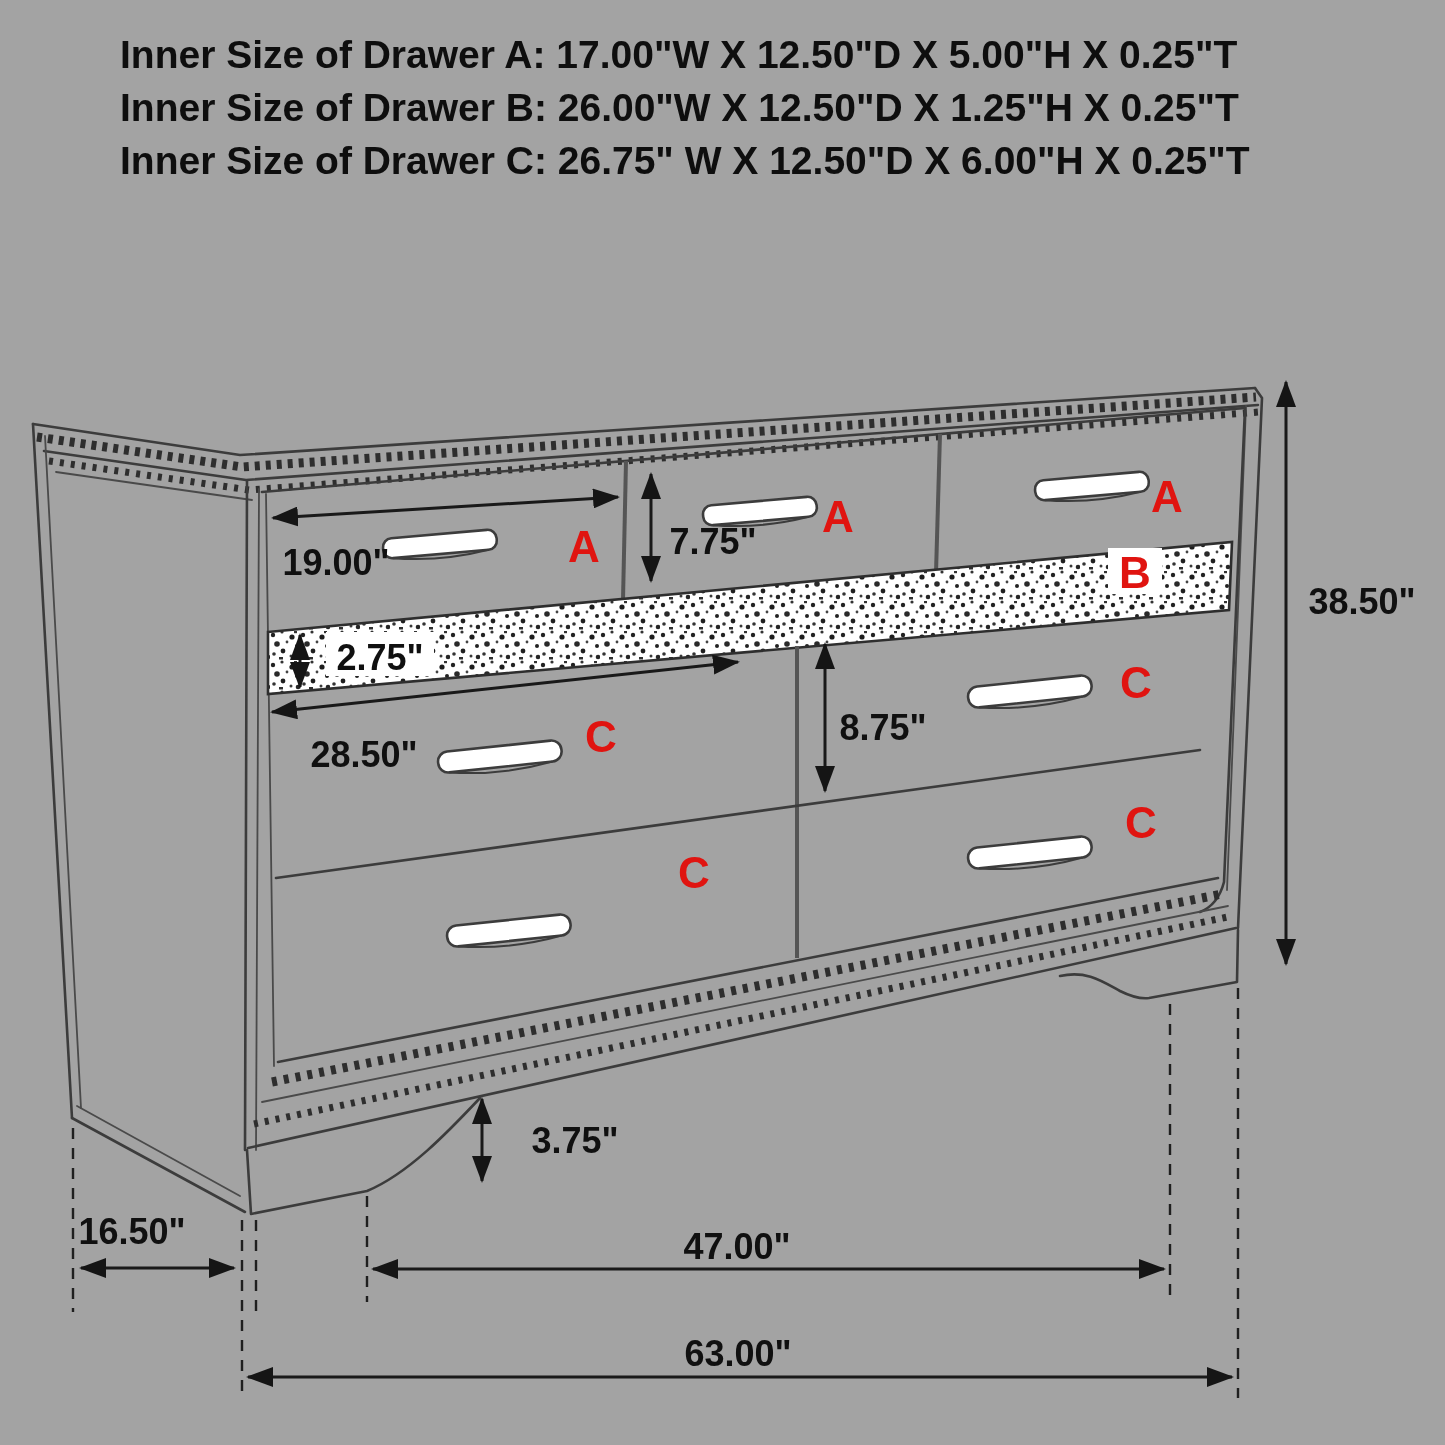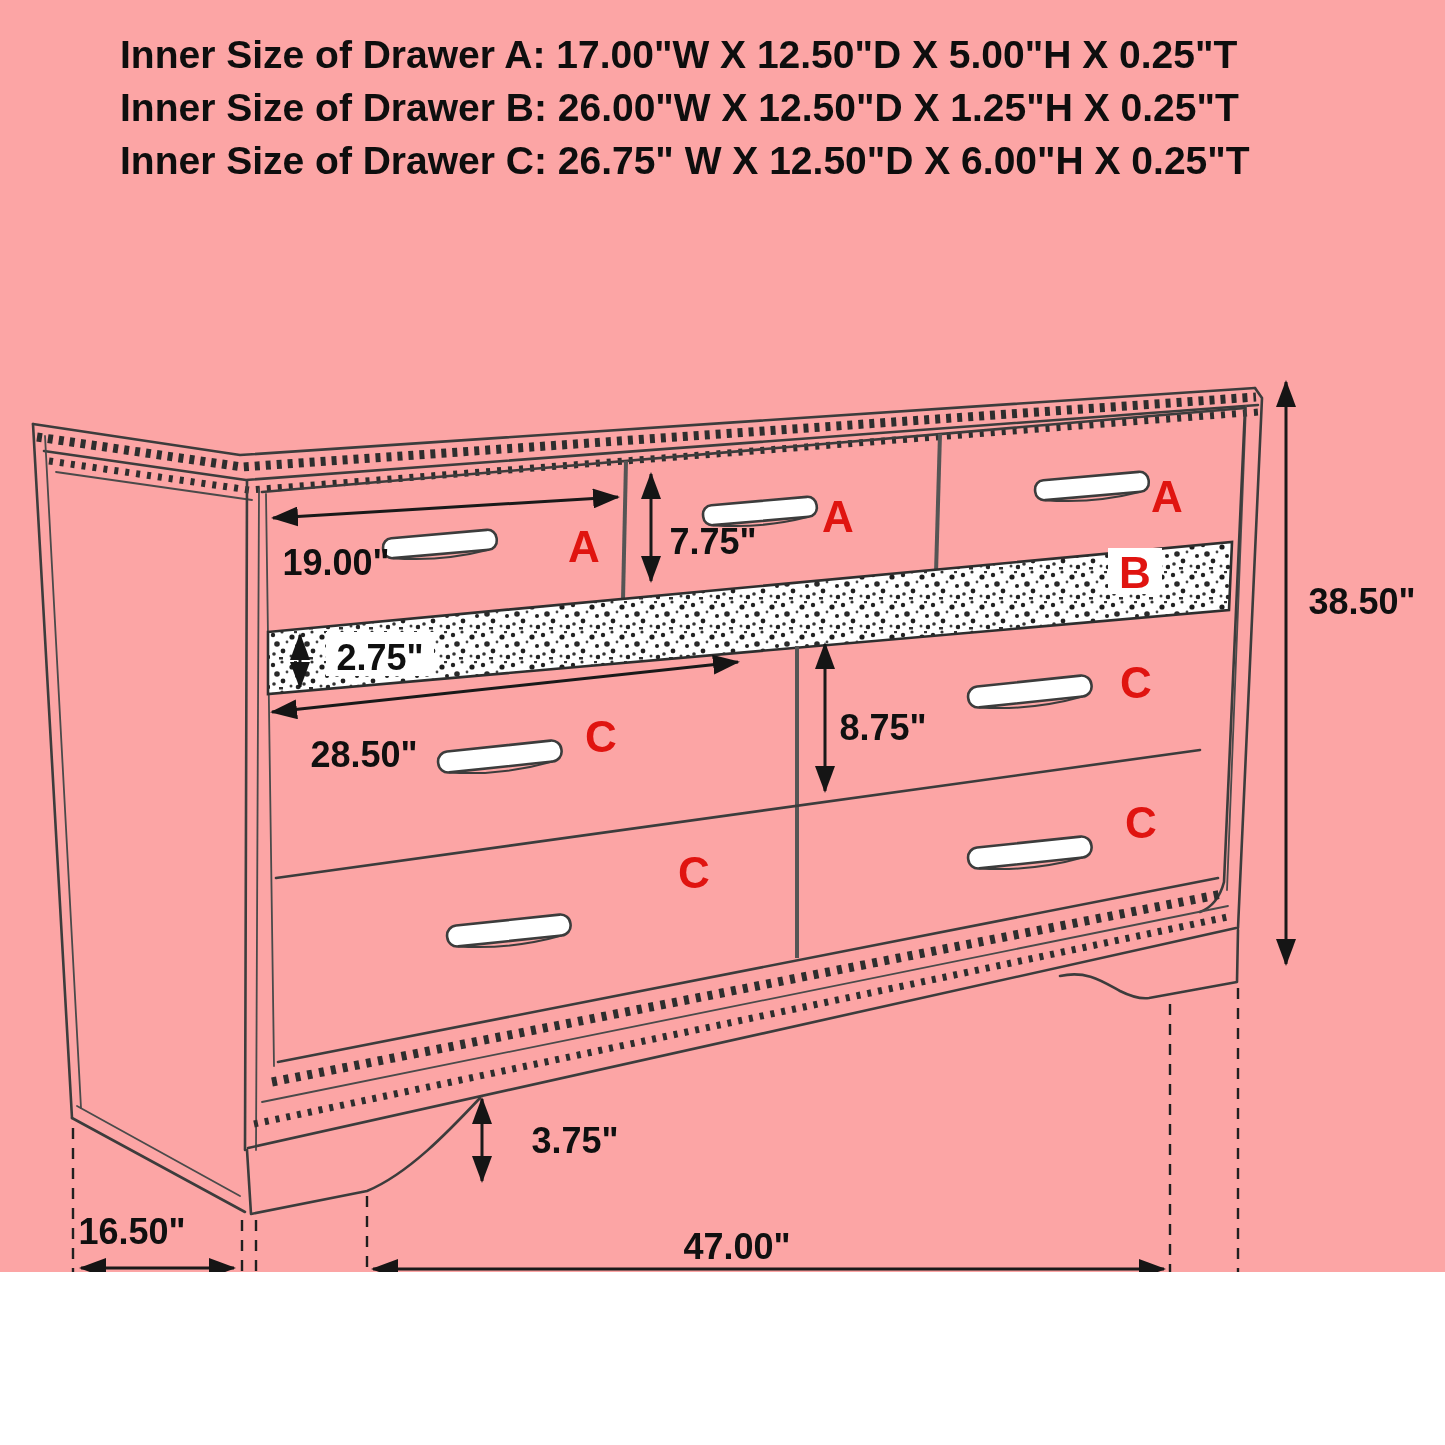--- a/index.html
+++ b/index.html
@@ -1,16 +1,16 @@
 <!DOCTYPE html>
 <html><head>
 <meta charset="utf-8">
 <style>
   html,body{margin:0;padding:0;background:#ffffff;}
-  .page{position:relative;width:1445px;height:1272px;background:#fca5a5;overflow:hidden;
+  .page{position:relative;width:1445px;height:1445px;background:#a3a3a3;overflow:hidden;
         font-family:"Liberation Sans", sans-serif;}
   svg{display:block;}
   .hdr{font-family:"Liberation Sans", sans-serif;font-weight:bold;font-size:39px;fill:#0e0e0e;}
   .dim{font-family:"Liberation Sans", sans-serif;font-weight:bold;font-size:36px;fill:#101010;}
   .red{font-family:"Liberation Sans", sans-serif;font-weight:bold;font-size:44px;fill:#e01410;}
   .fline{stroke:#3c3c3c;stroke-width:2.6;fill:none;stroke-linecap:round;stroke-linejoin:round;}
   .fthin{stroke:#4a4a4a;stroke-width:1.8;fill:none;stroke-linecap:round;}
   .hatch{stroke:#2e2e2e;fill:none;stroke-linecap:butt;}
   .dimline{stroke:#191919;stroke-width:3;fill:none;}
   .ext{stroke:#1f1f1f;stroke-width:2.4;fill:none;stroke-dasharray:11 9;}

